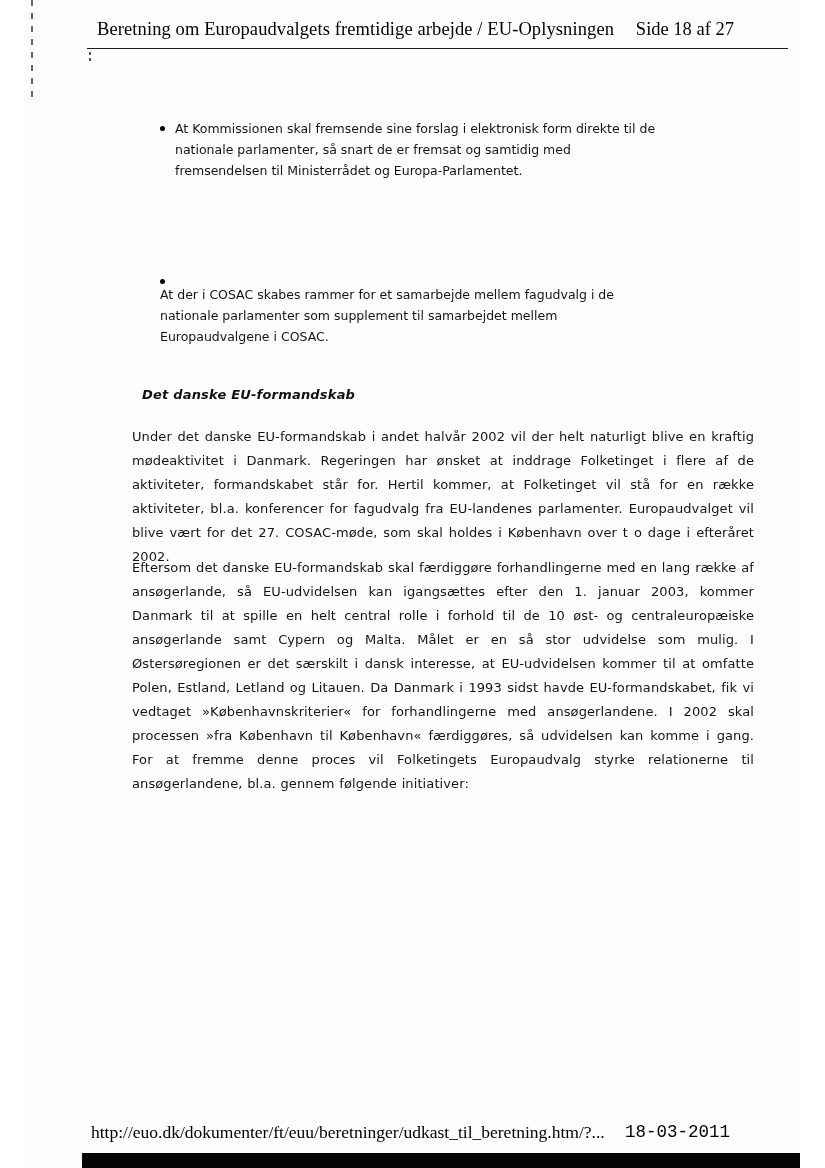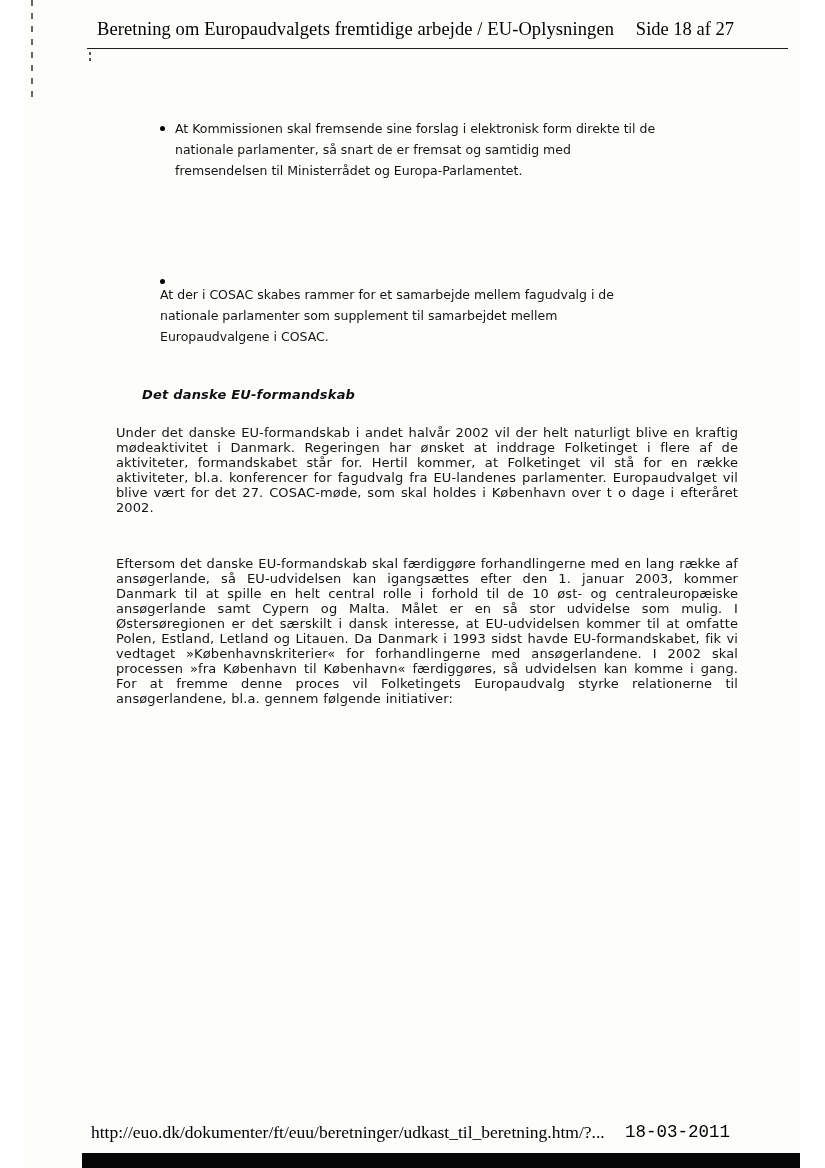--- a/index.html
+++ b/index.html
@@ -91,24 +91,24 @@
     font-size: 13px;
     font-weight: bold;
     font-style: italic;
     color: #101010;
     letter-spacing: 0.2px;
     margin-left: 14px;
   }
 
   .para {
     position: absolute;
-    left: 91px;
+    left: 107px;
     width: 622px;
     font-size: 13px;
-    line-height: 15px;
+    line-height: 24px;
     text-align: justify;
     color: #141414;
     letter-spacing: 0.1px;
     word-spacing: 0.5px;
   }
   .para-1 { top: 425px; }
   .para-2 { top: 556px; }
 
   
   .footer-row {

